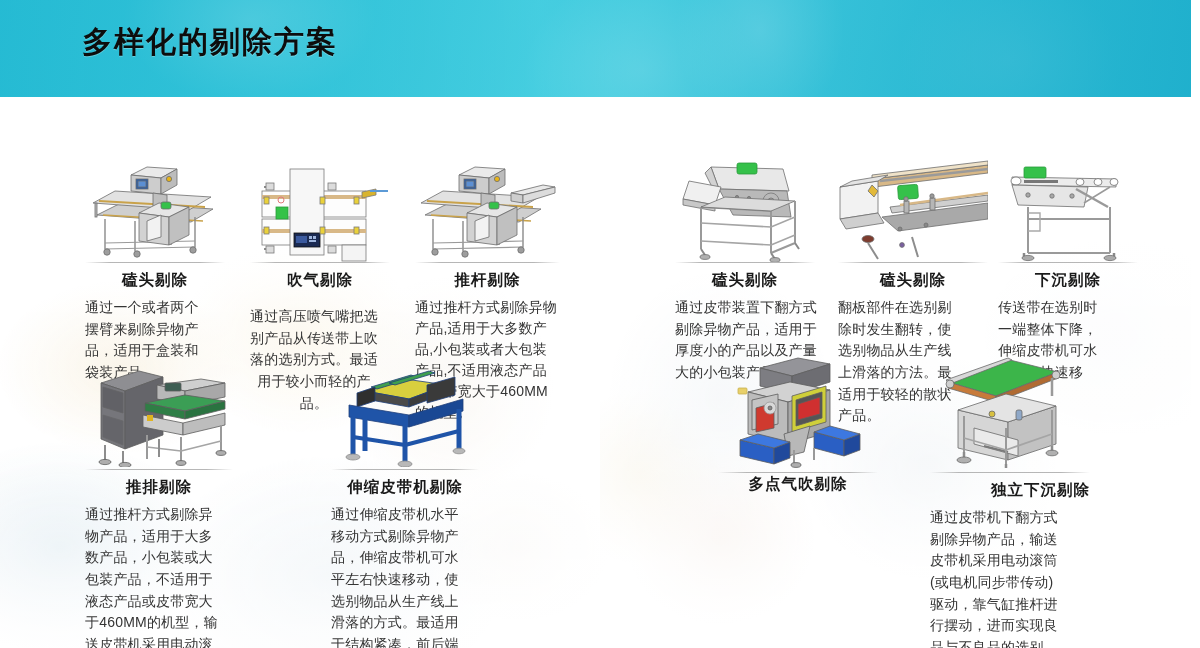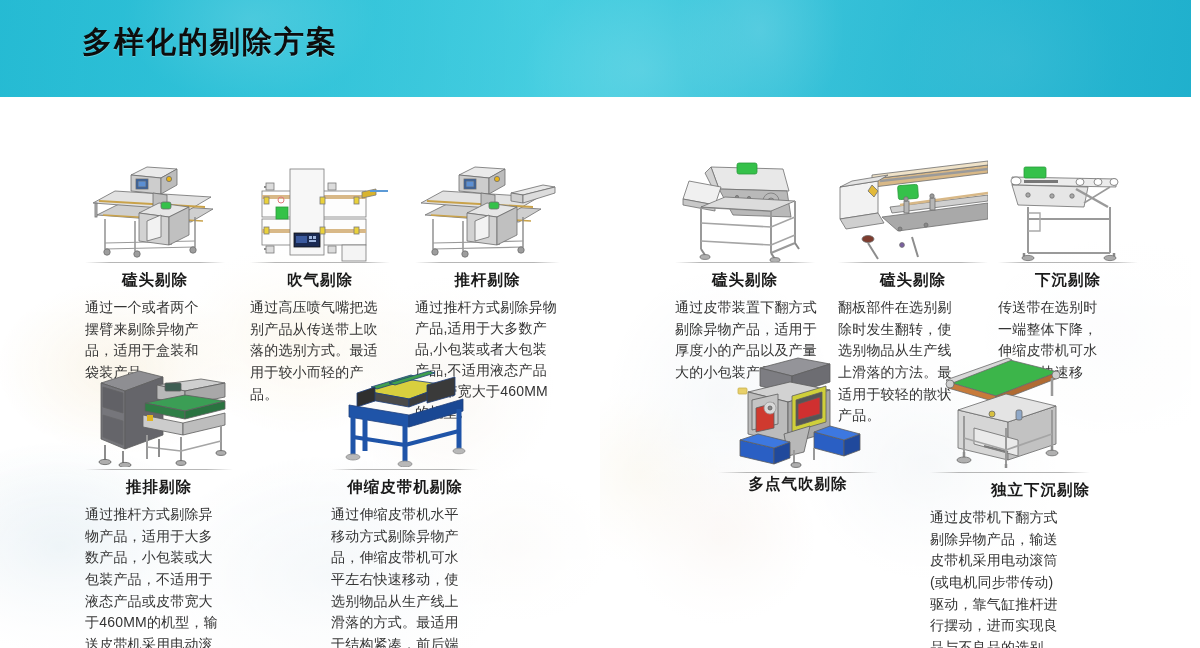--- a/index.html
+++ b/index.html
@@ -186,21 +186,21 @@
             <rect x="78" y="89" width="8" height="7" fill="#dcdcdc"></rect>
             <rect x="92" y="88" width="24" height="16" fill="#f4f4f4"></rect>
             <path d="M112 35 L126 32 L126 38 L112 41 Z" fill="#d8b32e"></path>
             <path d="M120 34 L138 34" stroke="#5c9ad6" stroke-width="2"></path>
             <circle cx="31" cy="43" r="3" fill="none" stroke="#e07a7a" stroke-width="1"></circle>
           </g>
         </svg>
       </div>
       <div class="rule"></div>
       <div class="card-title" style="margin-top:7px;">吹气剔除</div>
-      <div class="card-desc" style="margin-top:6px; width:128px;">通过高压喷气嘴把选别产品从传送带上吹落的选别方式。最适用于较小而轻的产品。</div>
+      <div class="card-desc" style="margin-top:15px; width:128px;text-align:center;">通过高压喷气嘴把选别产品从传送带上吹落的选别方式。最适用于较小而轻的产品。</div>
     </div>
 
     <div class="card" style="left:415px; top:60px; width:145px;">
       <div class="card-figure">
         <svg width="145" height="105" viewBox="0 0 145 105">
           <g stroke="#6d6d6d" stroke-width="0.8" fill="#d9d9d9">
             <path d="M10 58 L34 46 L126 52 L104 65 Z" fill="#cfcfcf"></path>
             <path d="M6 46 L28 34 L124 40 L102 53 Z" fill="#e2e2e2"></path>
             <path d="M12 44 L118 50" stroke="#c9a24a" stroke-width="2" fill="none"></path>
             <path d="M16 58 L116 64" stroke="#c9a24a" stroke-width="1.6" fill="none"></path>

